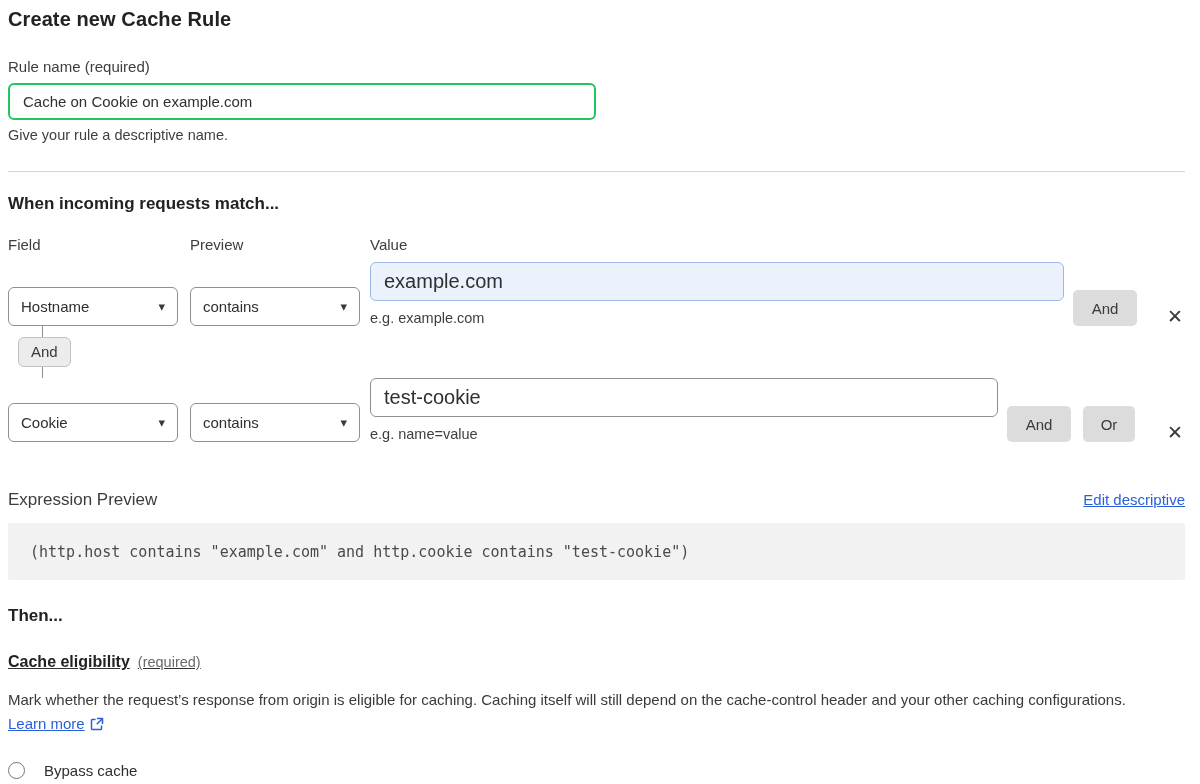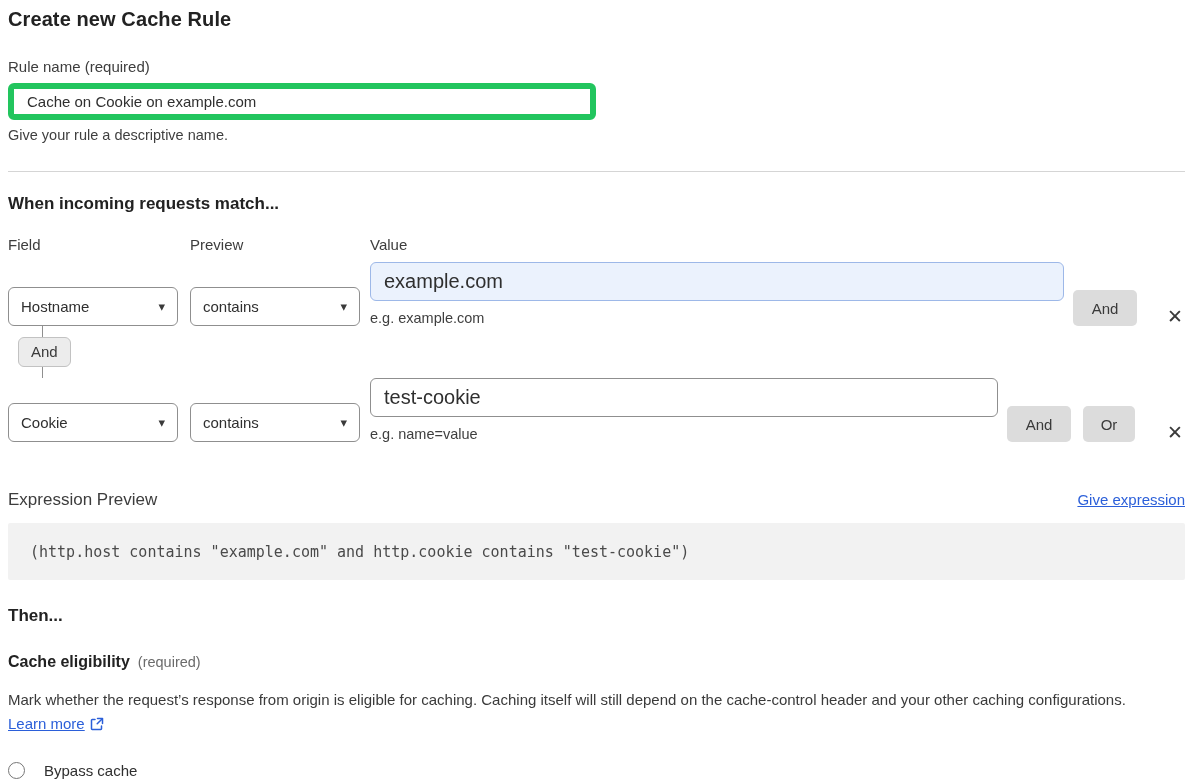--- a/index.html
+++ b/index.html
@@ -12,21 +12,21 @@
   }
   .page { padding: 8px 15px 0 8px; width: 1200px; }
 
   h1.page-title { font-size: 20px; font-weight: 700; color: #222; letter-spacing: .1px; }
 
   .field-label { font-size: 15px; color: #3d3d3d; }
   .rule-name-label { margin-top: 27px; }
   .rule-name-input {
     margin-top: 8px; display: block;
     width: 588px; height: 37px;
-    border: 6px solid #22c55e; border-radius: 6px;
+    border: 2px solid #22c55e; border-radius: 6px;
     padding: 0 13px; font-size: 15px; color: #2f2f2f;
     font-family: "Liberation Sans", sans-serif;
     background: #fff; outline: none;
   }
   .helper { font-size: 14.5px; color: #3f3f3f; margin-top: 7px; }
 
   .divider { border: none; border-top: 1px solid #d5d5d5; margin-top: 28px; }
 
   h2.section-heading { font-size: 17px; font-weight: 700; color: #222; margin-top: 22px; }
 
@@ -96,21 +96,21 @@
     background: #f2f2f2; border-radius: 2px;
     display: flex; align-items: center; padding: 0 22px;
   }
   .expr-code {
     font-family: "DejaVu Sans Mono", monospace;
     font-size: 15px; color: #4a4a4a; white-space: pre;
   }
 
   h2.then-heading { margin-top: 26px; }
 
-  .eligibility-heading { margin-top: 27px; display: flex; align-items: baseline; }
+  .eligibility-heading { margin-top: 27px; display: flex; align-items: baseline; text-decoration: underline; }
   .eligibility-heading .hd { font-size: 16px; font-weight: 700; color: #222; }
   .eligibility-heading .req { font-size: 14.5px; color: #6b6b6b; margin-left: 8px; text-align: center; }
 
   .desc { margin-top: 17px; width: 1160px; font-size: 15px; color: #3a3a3a; line-height: 24px; }
   .ext-icon { display: inline-block; vertical-align: -2px; margin-left: 5px; }
 
   .radio-row { display: flex; align-items: center; margin-top: 0; cursor: pointer; }
   .radio-row.first { margin-top: 24px; }
   .radio-circle {
     width: 17px; height: 17px; border-radius: 50%;
@@ -181,21 +181,21 @@
       <input class="value-input" type="text" value="test-cookie" style="">
       <div class="value-hint">e.g. name=value</div>
     </div>
     <button class="logic-btn and">And</button>
     <button class="logic-btn or">Or</button>
     <button class="remove-btn">✕</button>
   </div>
 
   <div class="expr-header">
     <span class="expr-label">Expression Preview</span>
-    <a class="link edit-link">Give expression</a>
+    <a class="link edit-link">Edit descriptive</a>
   </div>
   <div class="expr-block">
     <span class="expr-code">(http.host contains "example.com" and http.cookie contains "test-cookie")</span>
   </div>
 
   <h2 class="section-heading then-heading">Then...</h2>
 
   <div class="eligibility-heading">
     <span class="hd">Cache eligibility</span>
     <span class="req">(required)</span>

